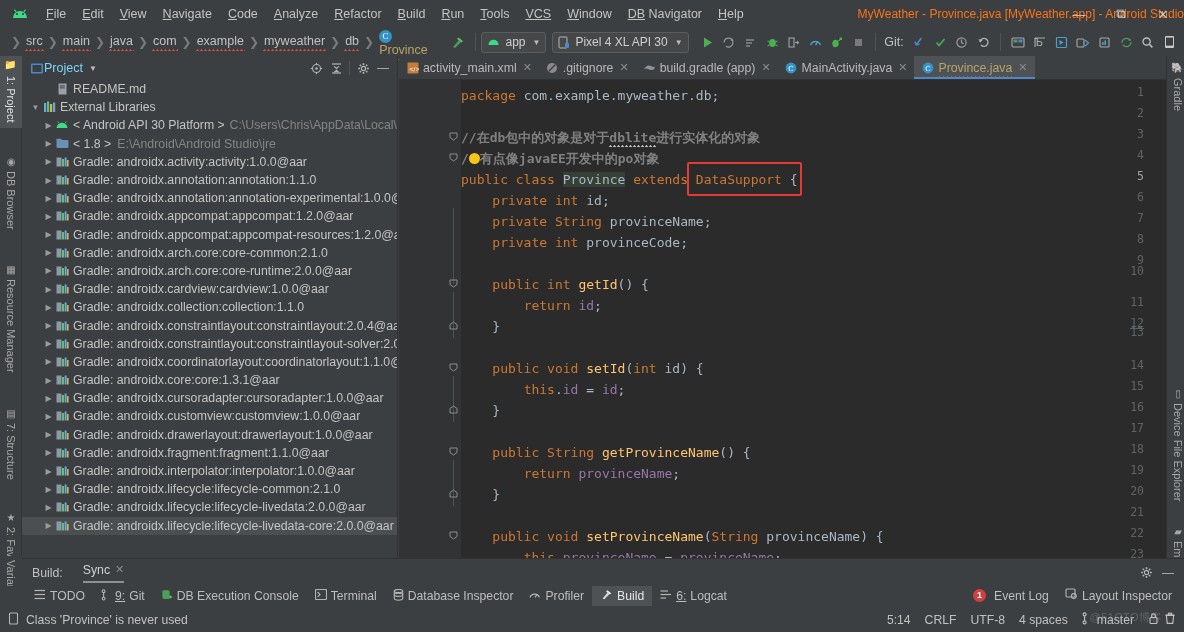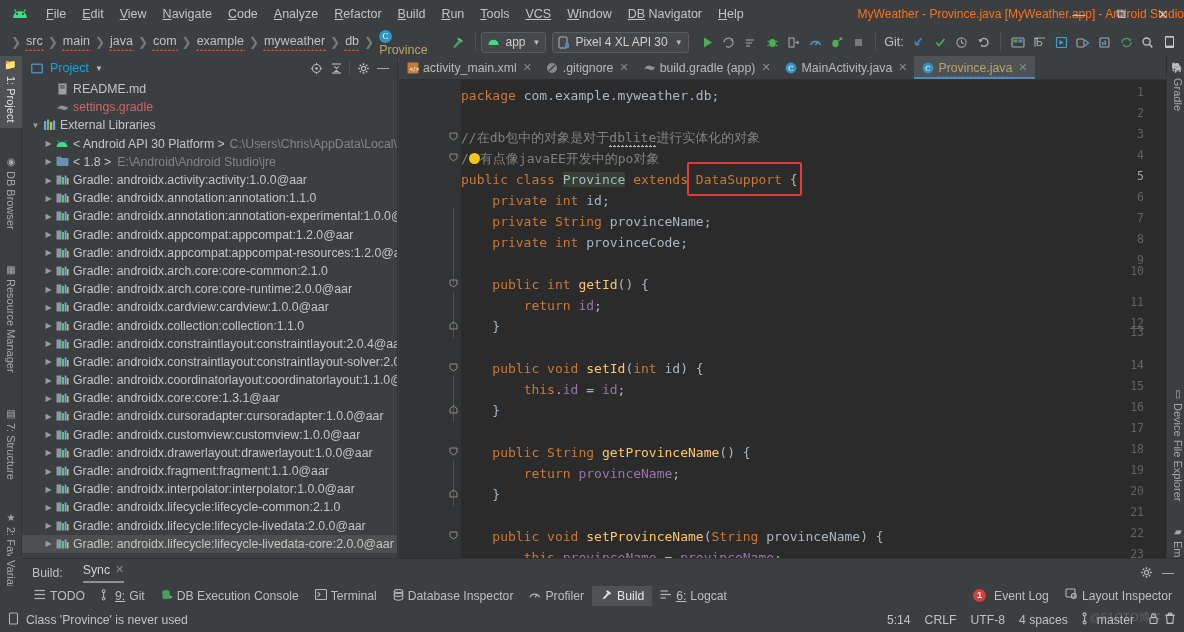--- a/index.html
+++ b/index.html
@@ -80,21 +80,21 @@
   }
   .vtab.sel { background: #4e5254; color: #e0e0e0; }
   .vico { font-size: 10px; }
 
   
   .proj {
     position: absolute; left: 22px; top: 56px; width: 376px; height: 502px;
     background: #3c3f41; border-right: 1px solid #323232;
   }
   .proj-hdr { height: 24px; display: flex; align-items: center; padding: 0 4px; }
-  .proj-hdr .ttl { font-size: 12.5px; color: #0ea5e9; margin-left: 6px; }
+  .proj-hdr .ttl { font-size: 12.5px; color: #7dd3fc; }
   .proj-hdr .caret { font-size: 8px; color: #bbb; margin-left: 6px; }
   .proj-hdr .spacer { flex: 1; }
   .hico { width: 20px; height: 20px; display: flex; align-items: center;
     justify-content: center; color: #b4b4b4; }
   .tree { position: relative; height: 478px; overflow: hidden; }
   .trow { display: flex; align-items: center; height: 18.2px;
     font-size: 12.3px; color: #c4c4c4; white-space: nowrap; }
   .trow.hl { background: #4b4f50; }
   .tw { display: inline-block; width: 11px; text-align: center;
     color: #9a9a9a; font-size: 8px; flex: none; }
@@ -132,21 +132,21 @@
     font-family: "DejaVu Sans Mono", monospace; text-align: right; width: 20px; }
   .lnum.cur { color: #a4a3a3; }
   .fold { position: absolute; left: 50px; width: 9px; height: 9px;
     color: #8c8c8c; font-size: 9px; line-height: 9px; }
   .vline { position: absolute; left: 54px; width: 1px; background: #4e5254; }
   .codeline { position: absolute; left: 62px; font-size: 13px; line-height: 21px;
     font-family: "DejaVu Sans Mono", monospace; white-space: pre; }
   .k  { color: #cc7832; }     
   .id { color: #a9b7c6; }     
   .fn { color: #ffc66d; }     
-  .cm { color: #808080; }
+  .cm { color: #808080; font-weight: bold; }
   .fld{ color: #9876aa; }
   .p  { color: #a9b7c6; }
   .clsname { color: #a9b7c6; background: #344134; }
   .dsup { color: #cc7832; }
   .squ { position: relative; }
   .squ::after { content:""; position:absolute; left:0; right:0; bottom:-2px; height:3px;
     background-image: radial-gradient(circle at 1.5px 2.6px, #bbb 1.2px, transparent 1.3px);
     background-size: 4px 4px; }
   .bulb { display:inline-block; width:11px; height:11px; border-radius:50%;
     background: #f5c518; vertical-align: -1px; }
@@ -490,29 +490,20 @@
         <div class="trow" style="padding-left: 21px;">
           <span class="tw"></span>
           <span class="tico">
             <svg width="11" height="12" viewBox="0 0 11 12">
               <rect x="1.5" y="0.5" width="8" height="11" fill="#9aa0a6"></rect>
               <rect x="2.8" y="2.4" width="5" height="1" fill="#3c3f41"></rect>
               <rect x="2.8" y="4.4" width="5" height="1" fill="#3c3f41"></rect>
             </svg>
           </span>
           <span class="tlabel">README.md</span>
-        </div>
-        <div class="trow" style="padding-left: 21px;">
-          <span class="tw"></span>
-          <span class="tico">
-            <svg width="13" height="11" viewBox="0 0 13 11">
-              <path d="M1 7 q3-5 7-3 q3 1.5 4 0.5 l-1 3 q-3 1-6-0.5 q-2-1-4 0 z" fill="#8f9296"></path>
-            </svg>
-          </span>
-          <span class="tlabel red">settings.gradle</span>
         </div>
         <div class="trow" style="padding-left: 8px;">
           <span class="tw">▼</span>
           <span class="tico">
             <svg width="13" height="12" viewBox="0 0 13 12">
               <rect x="1" y="2" width="2.2" height="9" fill="#6aa9d8"></rect>
               <rect x="4" y="0.5" width="2.2" height="10.5" fill="#5ec07a"></rect>
               <rect x="7" y="3" width="2.2" height="8" fill="#d8b24a"></rect>
               <rect x="10" y="1.5" width="2.2" height="9.5" fill="#6aa9d8"></rect>
             </svg>

